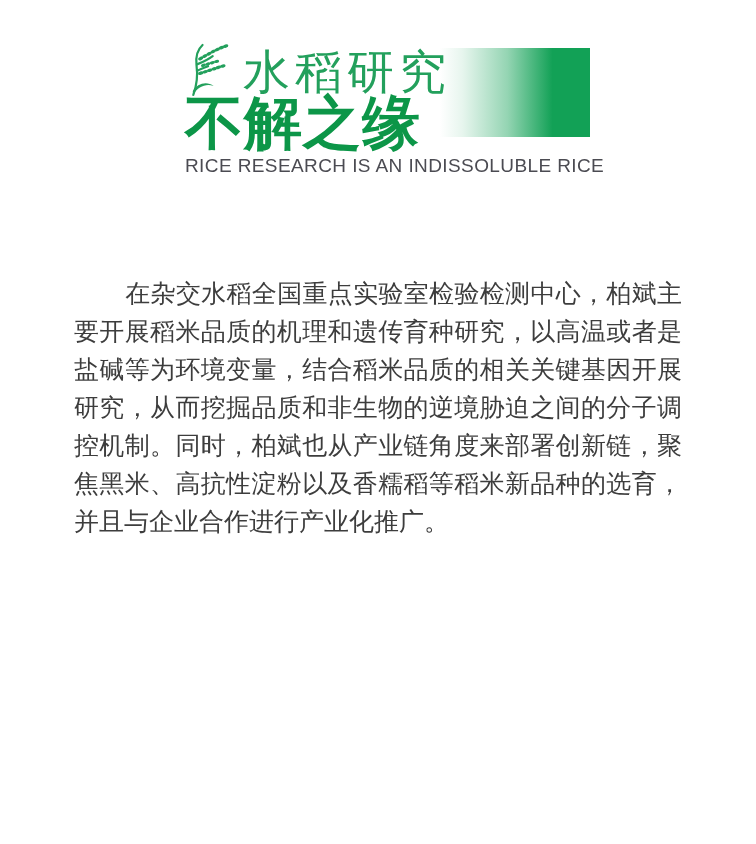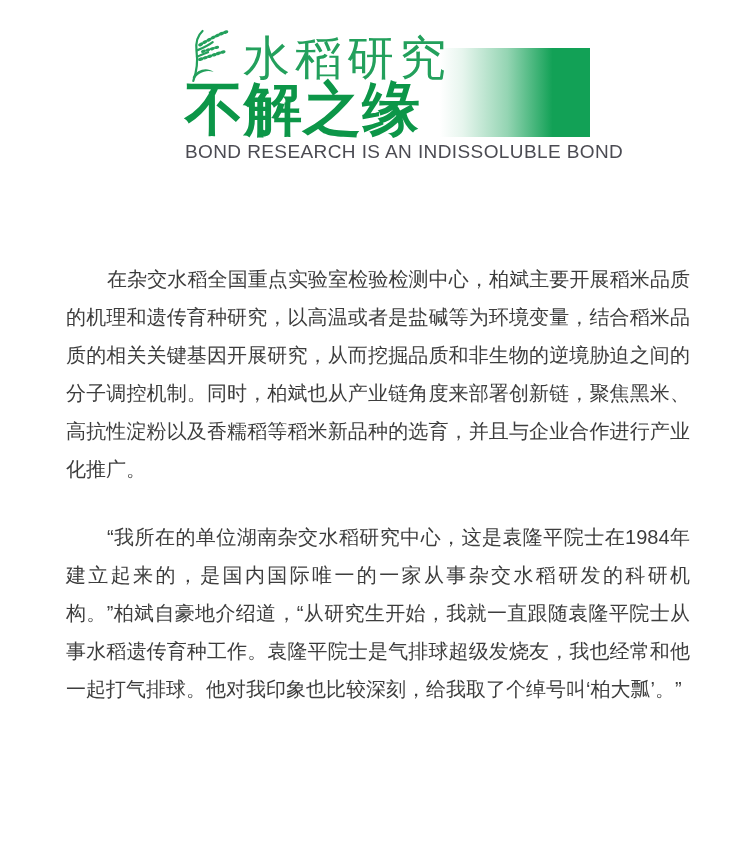--- a/index.html
+++ b/index.html
@@ -17,21 +17,21 @@
   .page {
     width: 756px;
     height: 844px;
     background: #ffffff;
     position: relative;
   }
 
   
   header.article-header {
     position: relative;
-    padding-top: 26px;
+    padding-top: 40px;
     padding-left: 185px;
     width: 571px;
   }
   .gradient-bar {
     position: absolute;
     left: 440px;
     top: 48px;
     width: 150px;
     height: 89px;
     background: linear-gradient(90deg,
@@ -83,22 +83,22 @@
     letter-spacing: 0.4px;
     white-space: nowrap;
   }
 
   
   main.article-body {
     margin: 97px 62px 0 62px;
     width: 632px;
   }
   main.article-body p {
-    margin: 4px;
-    font-size: 20px;
+    margin: 12px;
+    font-size: 25px;
     line-height: 38px;
     font-weight: 300;
     color: var(--body-color, #3d3d3d);
     text-align: justify;
     text-indent: 2.05em;
     font-family: "Liberation Sans", "DejaVu Sans", sans-serif;
   }
   main.article-body p + p {
     margin-top: 30px;
   }
@@ -140,21 +140,20 @@
           <ellipse rx="3" ry="1.8" transform="translate(31.4 30.8) rotate(-14)"></ellipse>
           <ellipse rx="3" ry="1.8" transform="translate(36.2 29.2) rotate(-13)"></ellipse>
           <ellipse rx="3" ry="1.8" transform="translate(41 27.8) rotate(-12)"></ellipse>
         </g>
       </svg>
       <h1 class="title-cn">水稻研究</h1>
     </div>
 
     <h2 class="title-main">不解之缘</h2>
 
-    <div class="subtitle-en">BOND RESEARCH IS AN INDISSOLUBLE BOND</div>
+    <div class="subtitle-en">RICE RESEARCH IS AN INDISSOLUBLE RICE</div>
   </header>
 
   <main class="article-body">
     <p>在杂交水稻全国重点实验室检验检测中心，柏斌主要开展稻米品质的机理和遗传育种研究，以高温或者是盐碱等为环境变量，结合稻米品质的相关关键基因开展研究，从而挖掘品质和非生物的逆境胁迫之间的分子调控机制。同时，柏斌也从产业链角度来部署创新链，聚焦黑米、高抗性淀粉以及香糯稻等稻米新品种的选育，并且与企业合作进行产业化推广。</p>
-    <p>“我所在的单位湖南杂交水稻研究中心，这是袁隆平院士在1984年建立起来的，是国内国际唯一的一家从事杂交水稻研发的科研机构。”柏斌自豪地介绍道，“从研究生开始，我就一直跟随袁隆平院士从事水稻遗传育种工作。袁隆平院士是气排球超级发烧友，我也经常和他一起打气排球。他对我印象也比较深刻，给我取了个绰号叫‘柏大瓢’。”</p>
   </main>
 
 </div>
 
 </body></html>

